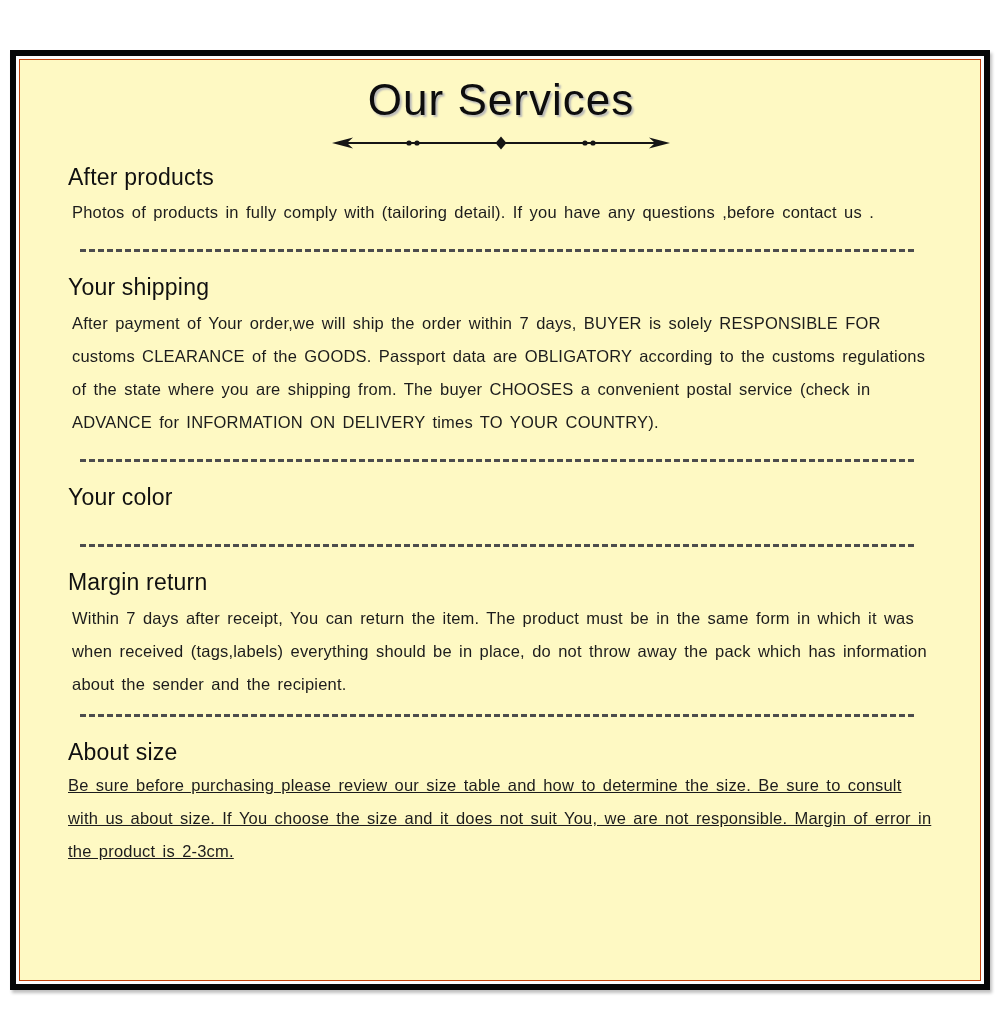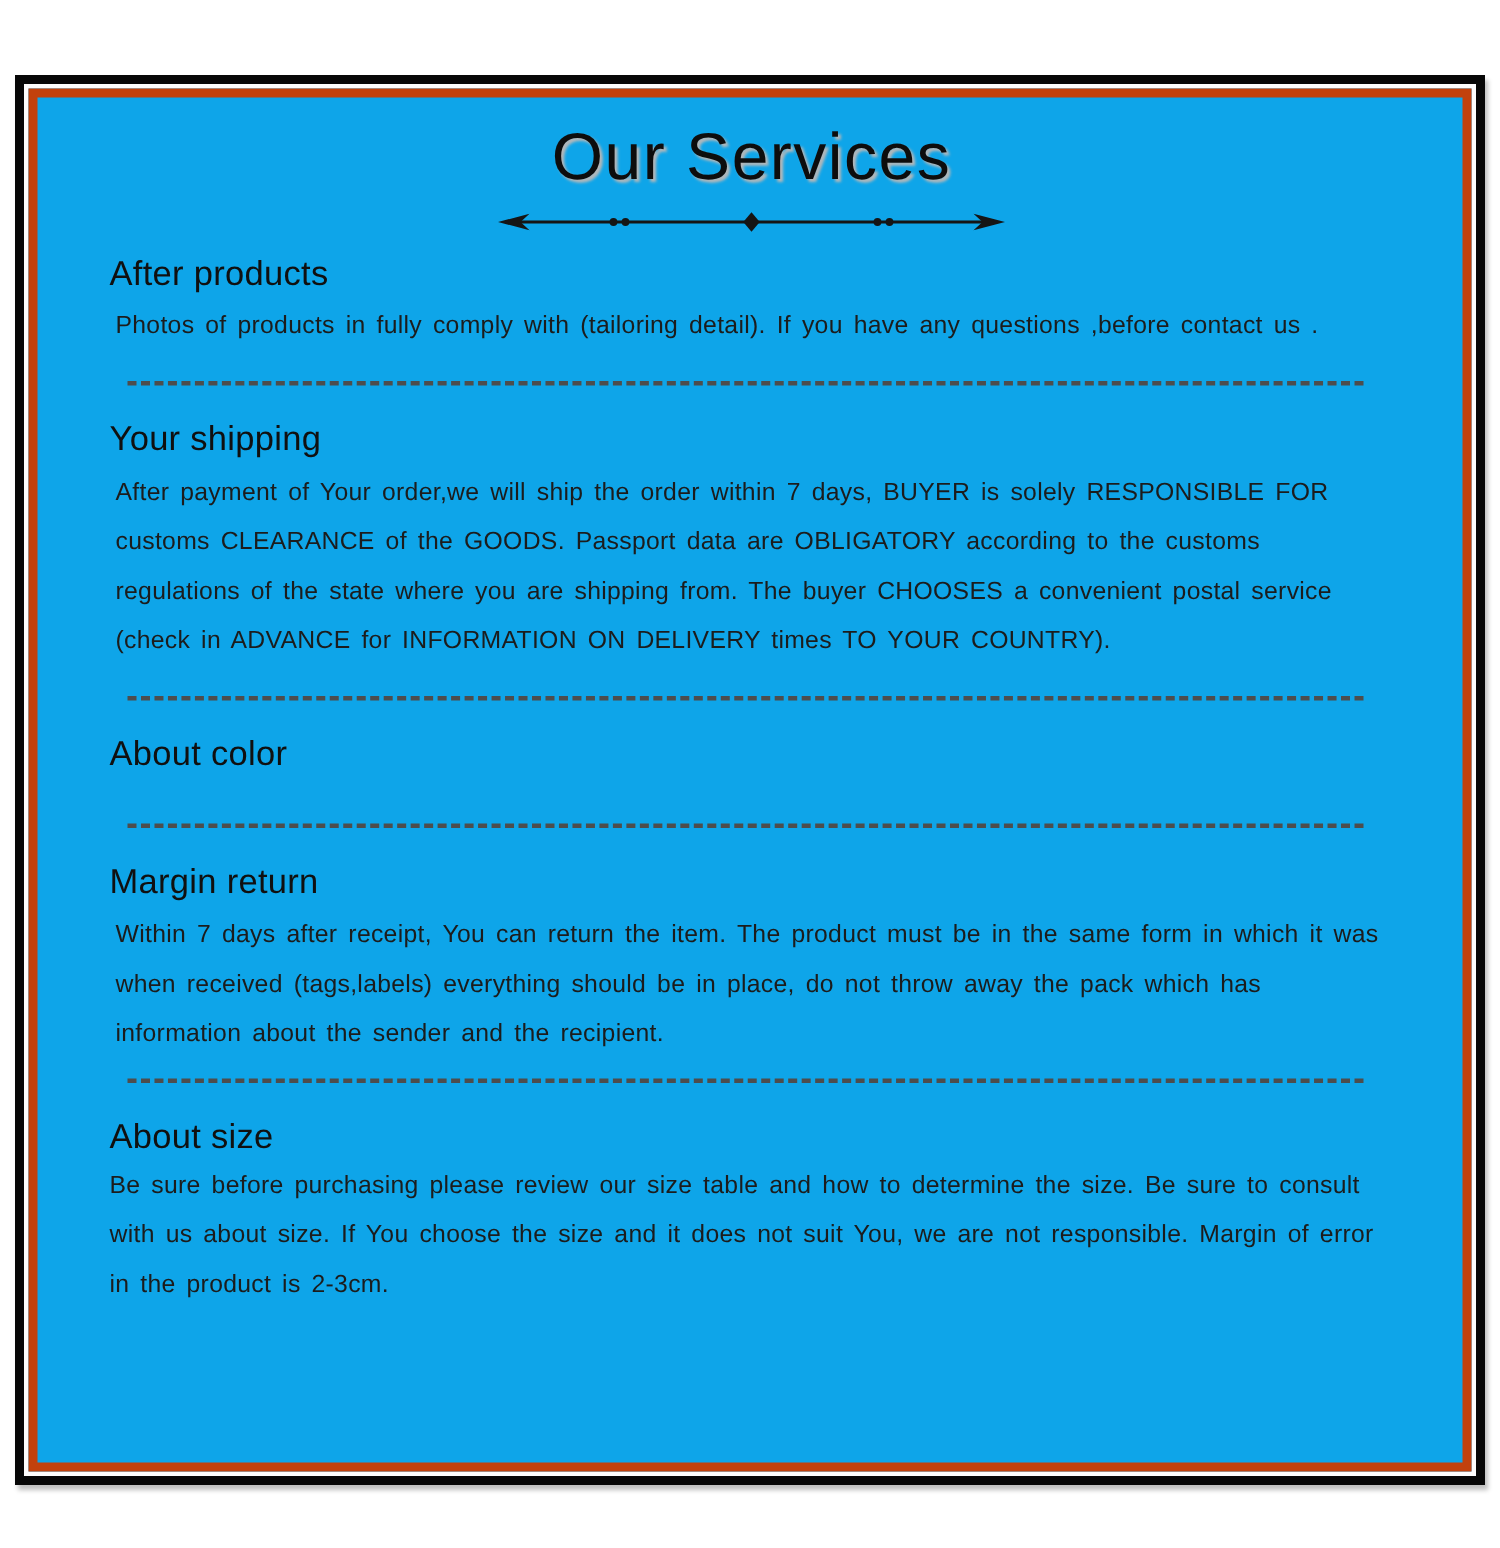--- a/index.html
+++ b/index.html
@@ -23,25 +23,25 @@
     border: 6px solid #070707;
     background: #fdfdfd;
     box-shadow: 2px 3px 3px rgba(0,0,0,0.25);
   }
   .frame-inner {
     position: absolute;
     left: 3px;
     top: 3px;
     right: 3px;
     bottom: 3px;
-    border: 6px solid #c2410c;
+    border: 1px solid #c2410c;
     box-sizing: border-box;
     padding: 8px 46px 0 48px;
     overflow: hidden;
-    background: #0ea5e9;
+    background: #fef9c3;
   }
   .page-title {
     margin: 10px 0 0 0;
     text-align: center;
     font-size: 44px;
     font-weight: 500;
     letter-spacing: 1px;
     color: #0d0d0d;
     text-shadow: 2px 2px 2px #b8b8b8;
     line-height: 1;
@@ -64,21 +64,21 @@
   .section-para {
     margin: 6px 0 0 4px;
     font-size: 16.5px;
     line-height: 33px;
     letter-spacing: 0.2px;
     word-spacing: 2.5px;
     color: #1c1c1c;
     padding-right: 2px;
   }
   .section-color .section-para { margin-top: 26px; }
-  .section-size  .section-para { margin-top: 4px; margin-left: 0; }
+  .section-size  .section-para { margin-top: 4px; margin-left: 0; text-decoration: underline; }
   .dashed-divider {
     border: none;
     border-top: 3px dashed #4d4d4d;
     margin: 20px 20px 0 12px;
     height: 0;
   }
   .dashed-divider.tight { margin-top: 13px; }
   .divider-after-color { margin-top: 34px; }
 </style>
 </head>
@@ -108,21 +108,21 @@
     <hr class="dashed-divider">
 
     <section class="section section-shipping">
       <h2 class="section-heading">Your shipping</h2>
       <p class="section-para">After payment of Your order,we will ship the order within 7 days, BUYER is solely RESPONSIBLE FOR customs CLEARANCE of the GOODS. Passport data are OBLIGATORY according to the customs regulations of the state where you are shipping from. The buyer CHOOSES a convenient postal service (check in ADVANCE for INFORMATION ON DELIVERY times TO YOUR COUNTRY).</p>
     </section>
 
     <hr class="dashed-divider">
 
     <section class="section section-color">
-      <h2 class="section-heading">About color</h2>
+      <h2 class="section-heading">Your color</h2>
     </section>
 
     <hr class="dashed-divider divider-after-color">
 
     <section class="section section-return">
       <h2 class="section-heading">Margin return</h2>
       <p class="section-para">Within 7 days after receipt, You can return the item. The product must be in the same form in which it was when received (tags,labels) everything should be in place, do not throw away the pack which has information about the sender and the recipient.</p>
     </section>
 
     <hr class="dashed-divider tight">

